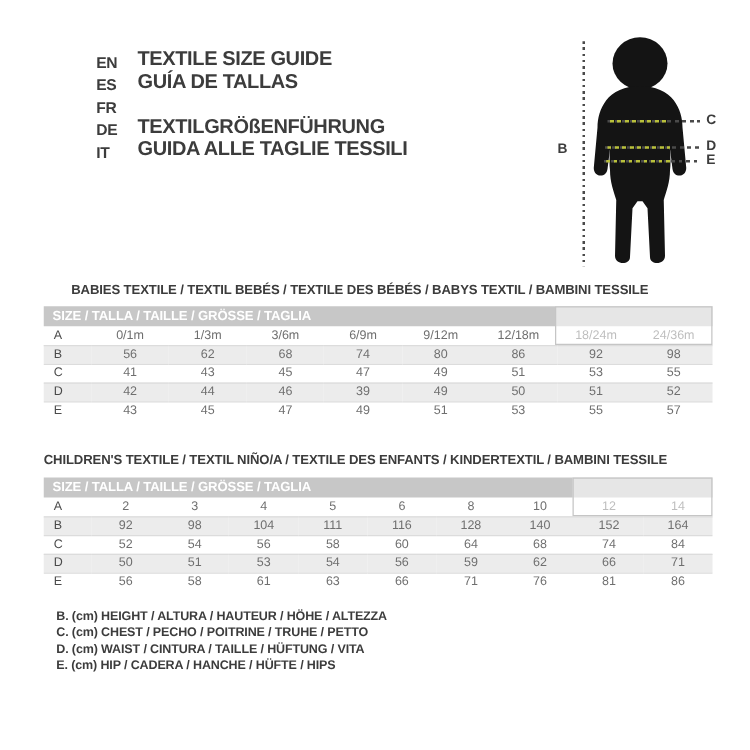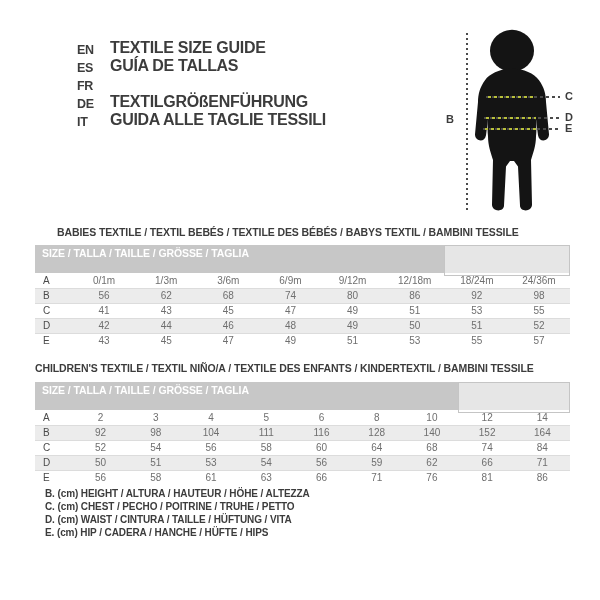--- a/index.html
+++ b/index.html
@@ -40,21 +40,21 @@
 
   
   .section-title{position:absolute;left:35px;font-weight:700;font-size:10.5px;color:var(--ink);
     letter-spacing:-0.1px;white-space:nowrap;}
   .babies-title{top:226px;padding-left:22px;}
   .children-title{top:362px;}
 
   .table-wrap{position:absolute;left:35px;width:535px;}
   .babies-table-wrap{top:245px;}
   .children-table-wrap{top:382px;}
-  .size-bar{height:28px;line-height:16px;background:var(--bar);color:var(--bar-text);
+  .size-bar{height:16px;line-height:16px;background:var(--bar);color:var(--bar-text);
     font-weight:700;font-size:10.5px;padding-left:7px;letter-spacing:-0.1px;box-sizing:border-box;}
   table{width:535px;border-collapse:collapse;table-layout:fixed;}
   tbody tr{height:15px;}
   tbody tr:nth-child(even){background:var(--stripe);}
   tbody tr:not(:last-child){border-bottom:1px solid var(--rule);}
   th.row-label{width:30px;text-align:left;padding:0 0 0 8px;font-size:10px;font-weight:400;color:var(--label);}
   td.size-cell{text-align:center;font-size:10px;font-weight:400;color:var(--cell);padding:0;}
 
   .highlight{position:absolute;top:0;height:31px;background:rgba(255,255,255,0.55);
     border:1px solid var(--hl-border);box-sizing:border-box;pointer-events:none;}
@@ -171,21 +171,21 @@
             <td class="size-cell">49</td>
             <td class="size-cell">51</td>
             <td class="size-cell">53</td>
             <td class="size-cell">55</td>
           </tr>
           <tr>
             <th class="row-label">D</th>
             <td class="size-cell">42</td>
             <td class="size-cell">44</td>
             <td class="size-cell">46</td>
-            <td class="size-cell">48</td>
+            <td class="size-cell">39</td>
             <td class="size-cell">49</td>
             <td class="size-cell">50</td>
             <td class="size-cell">51</td>
             <td class="size-cell">52</td>
           </tr>
           <tr>
             <th class="row-label">E</th>
             <td class="size-cell">43</td>
             <td class="size-cell">45</td>
             <td class="size-cell">47</td>

